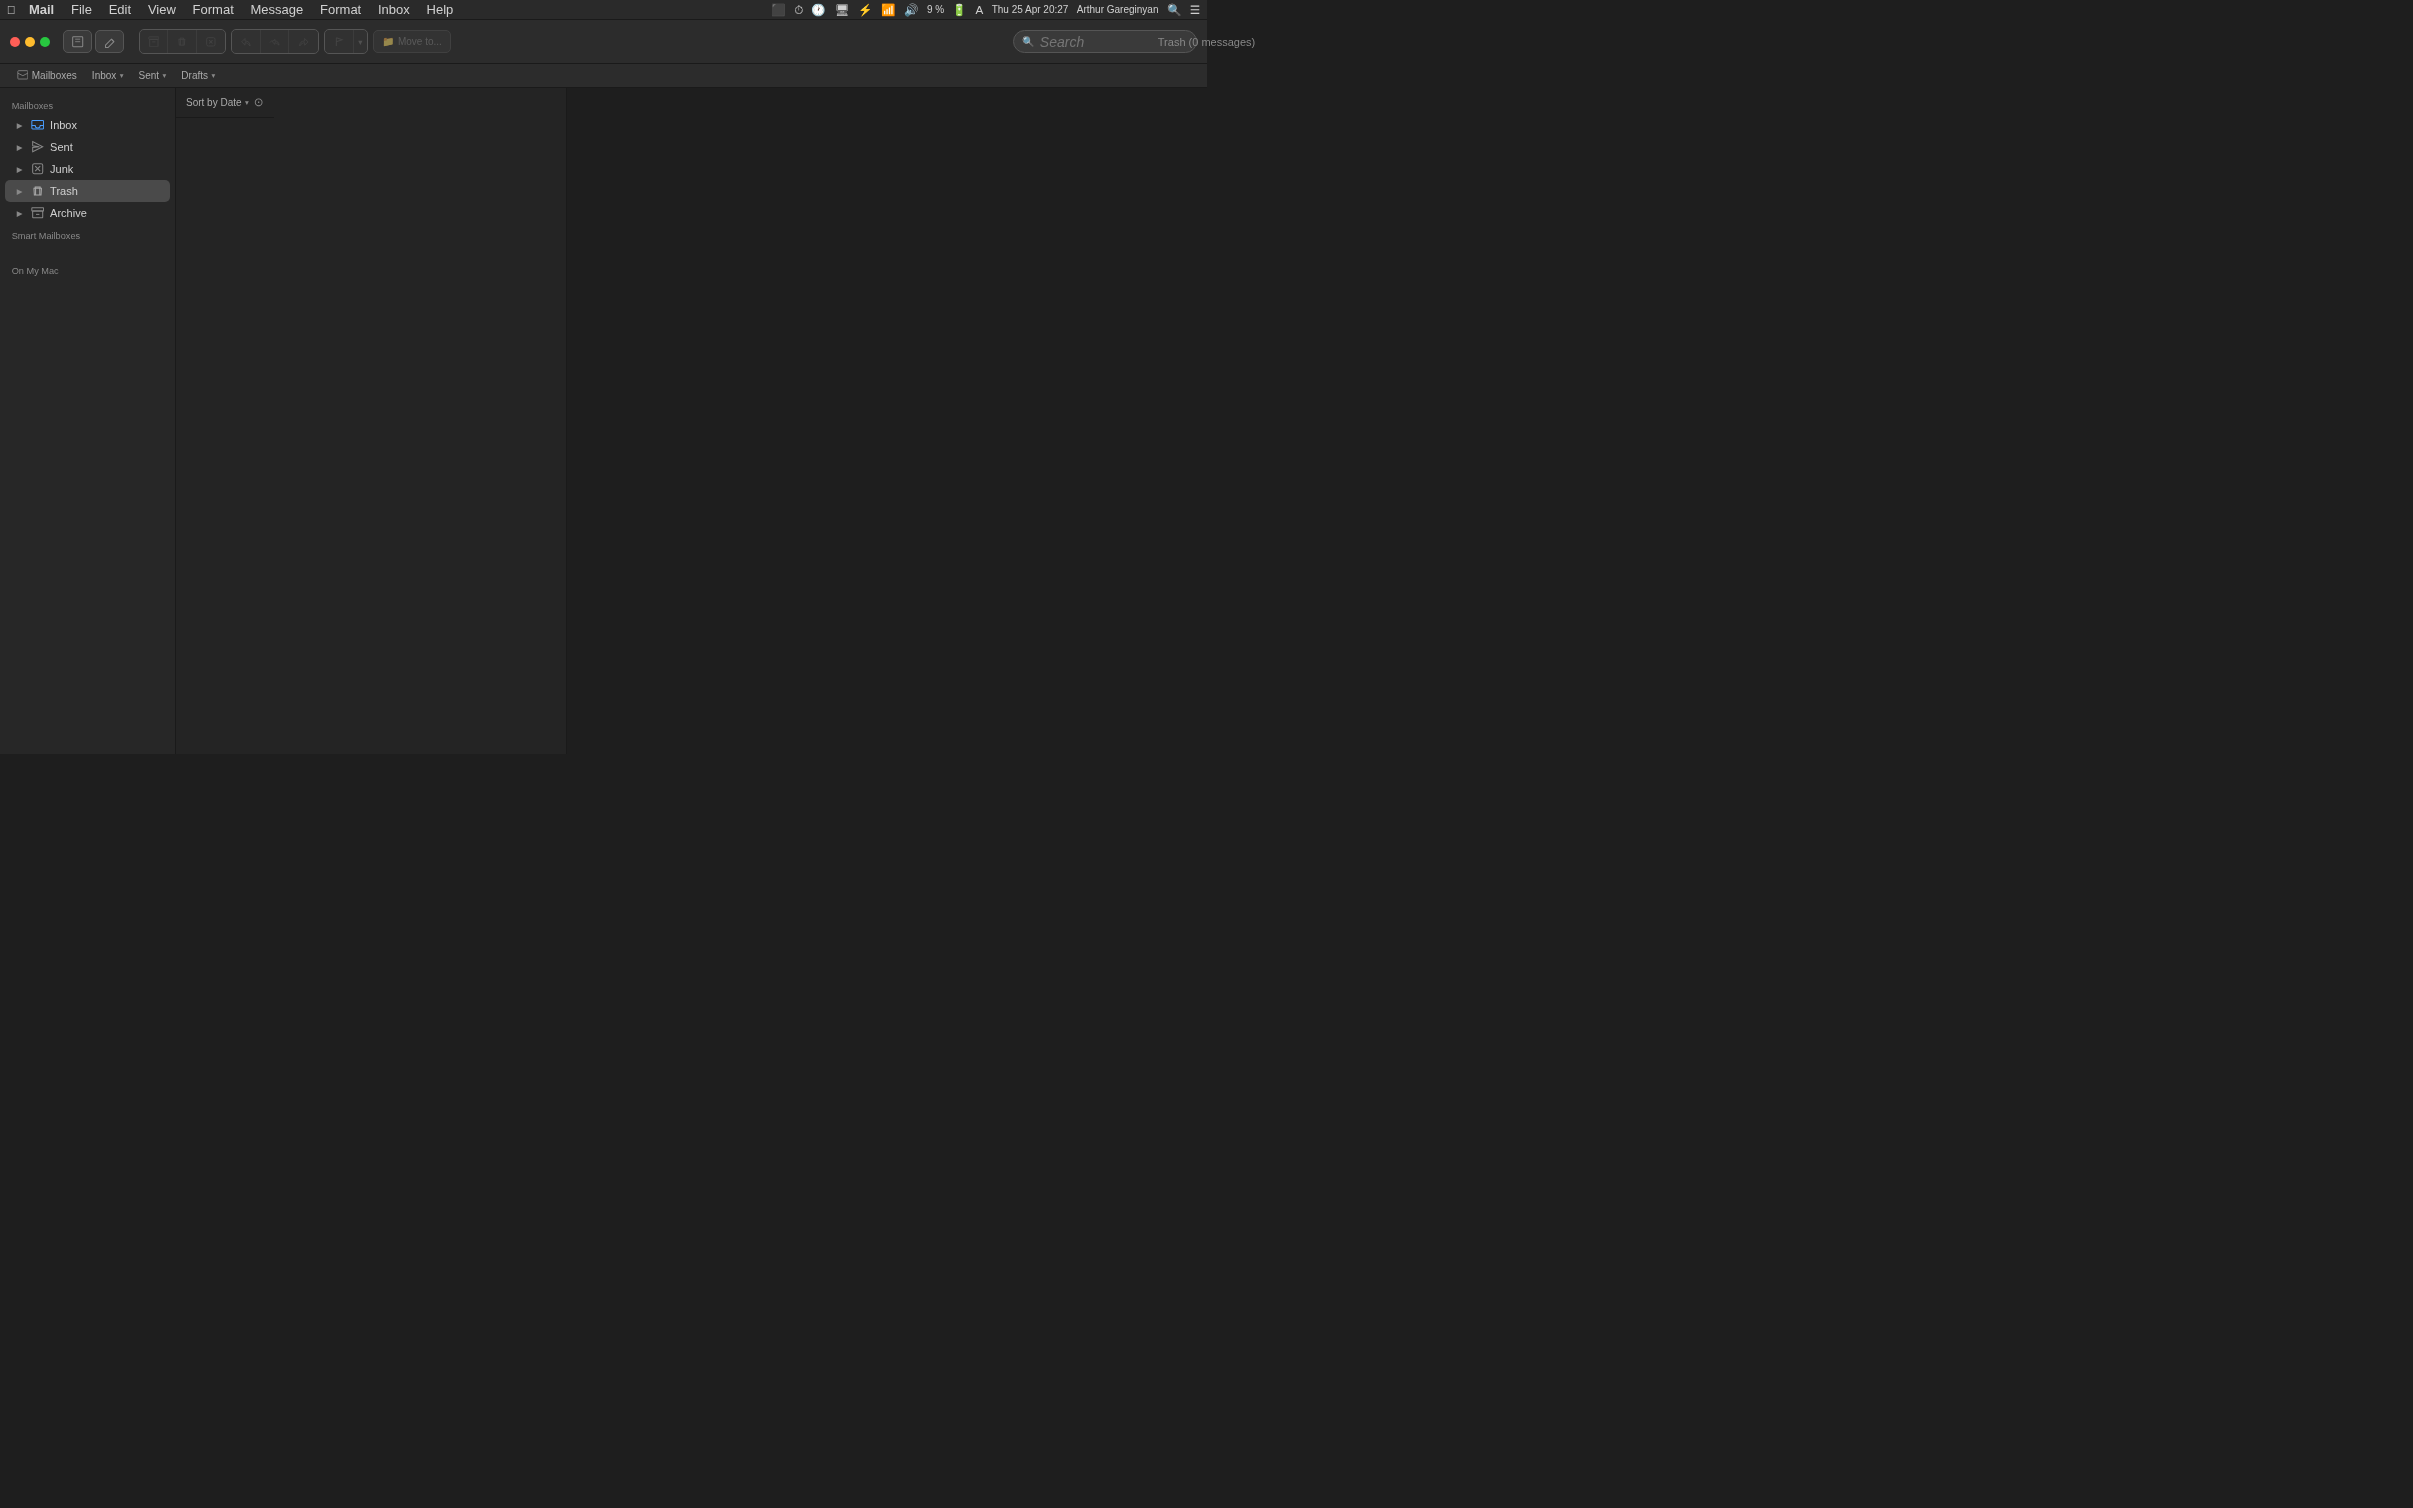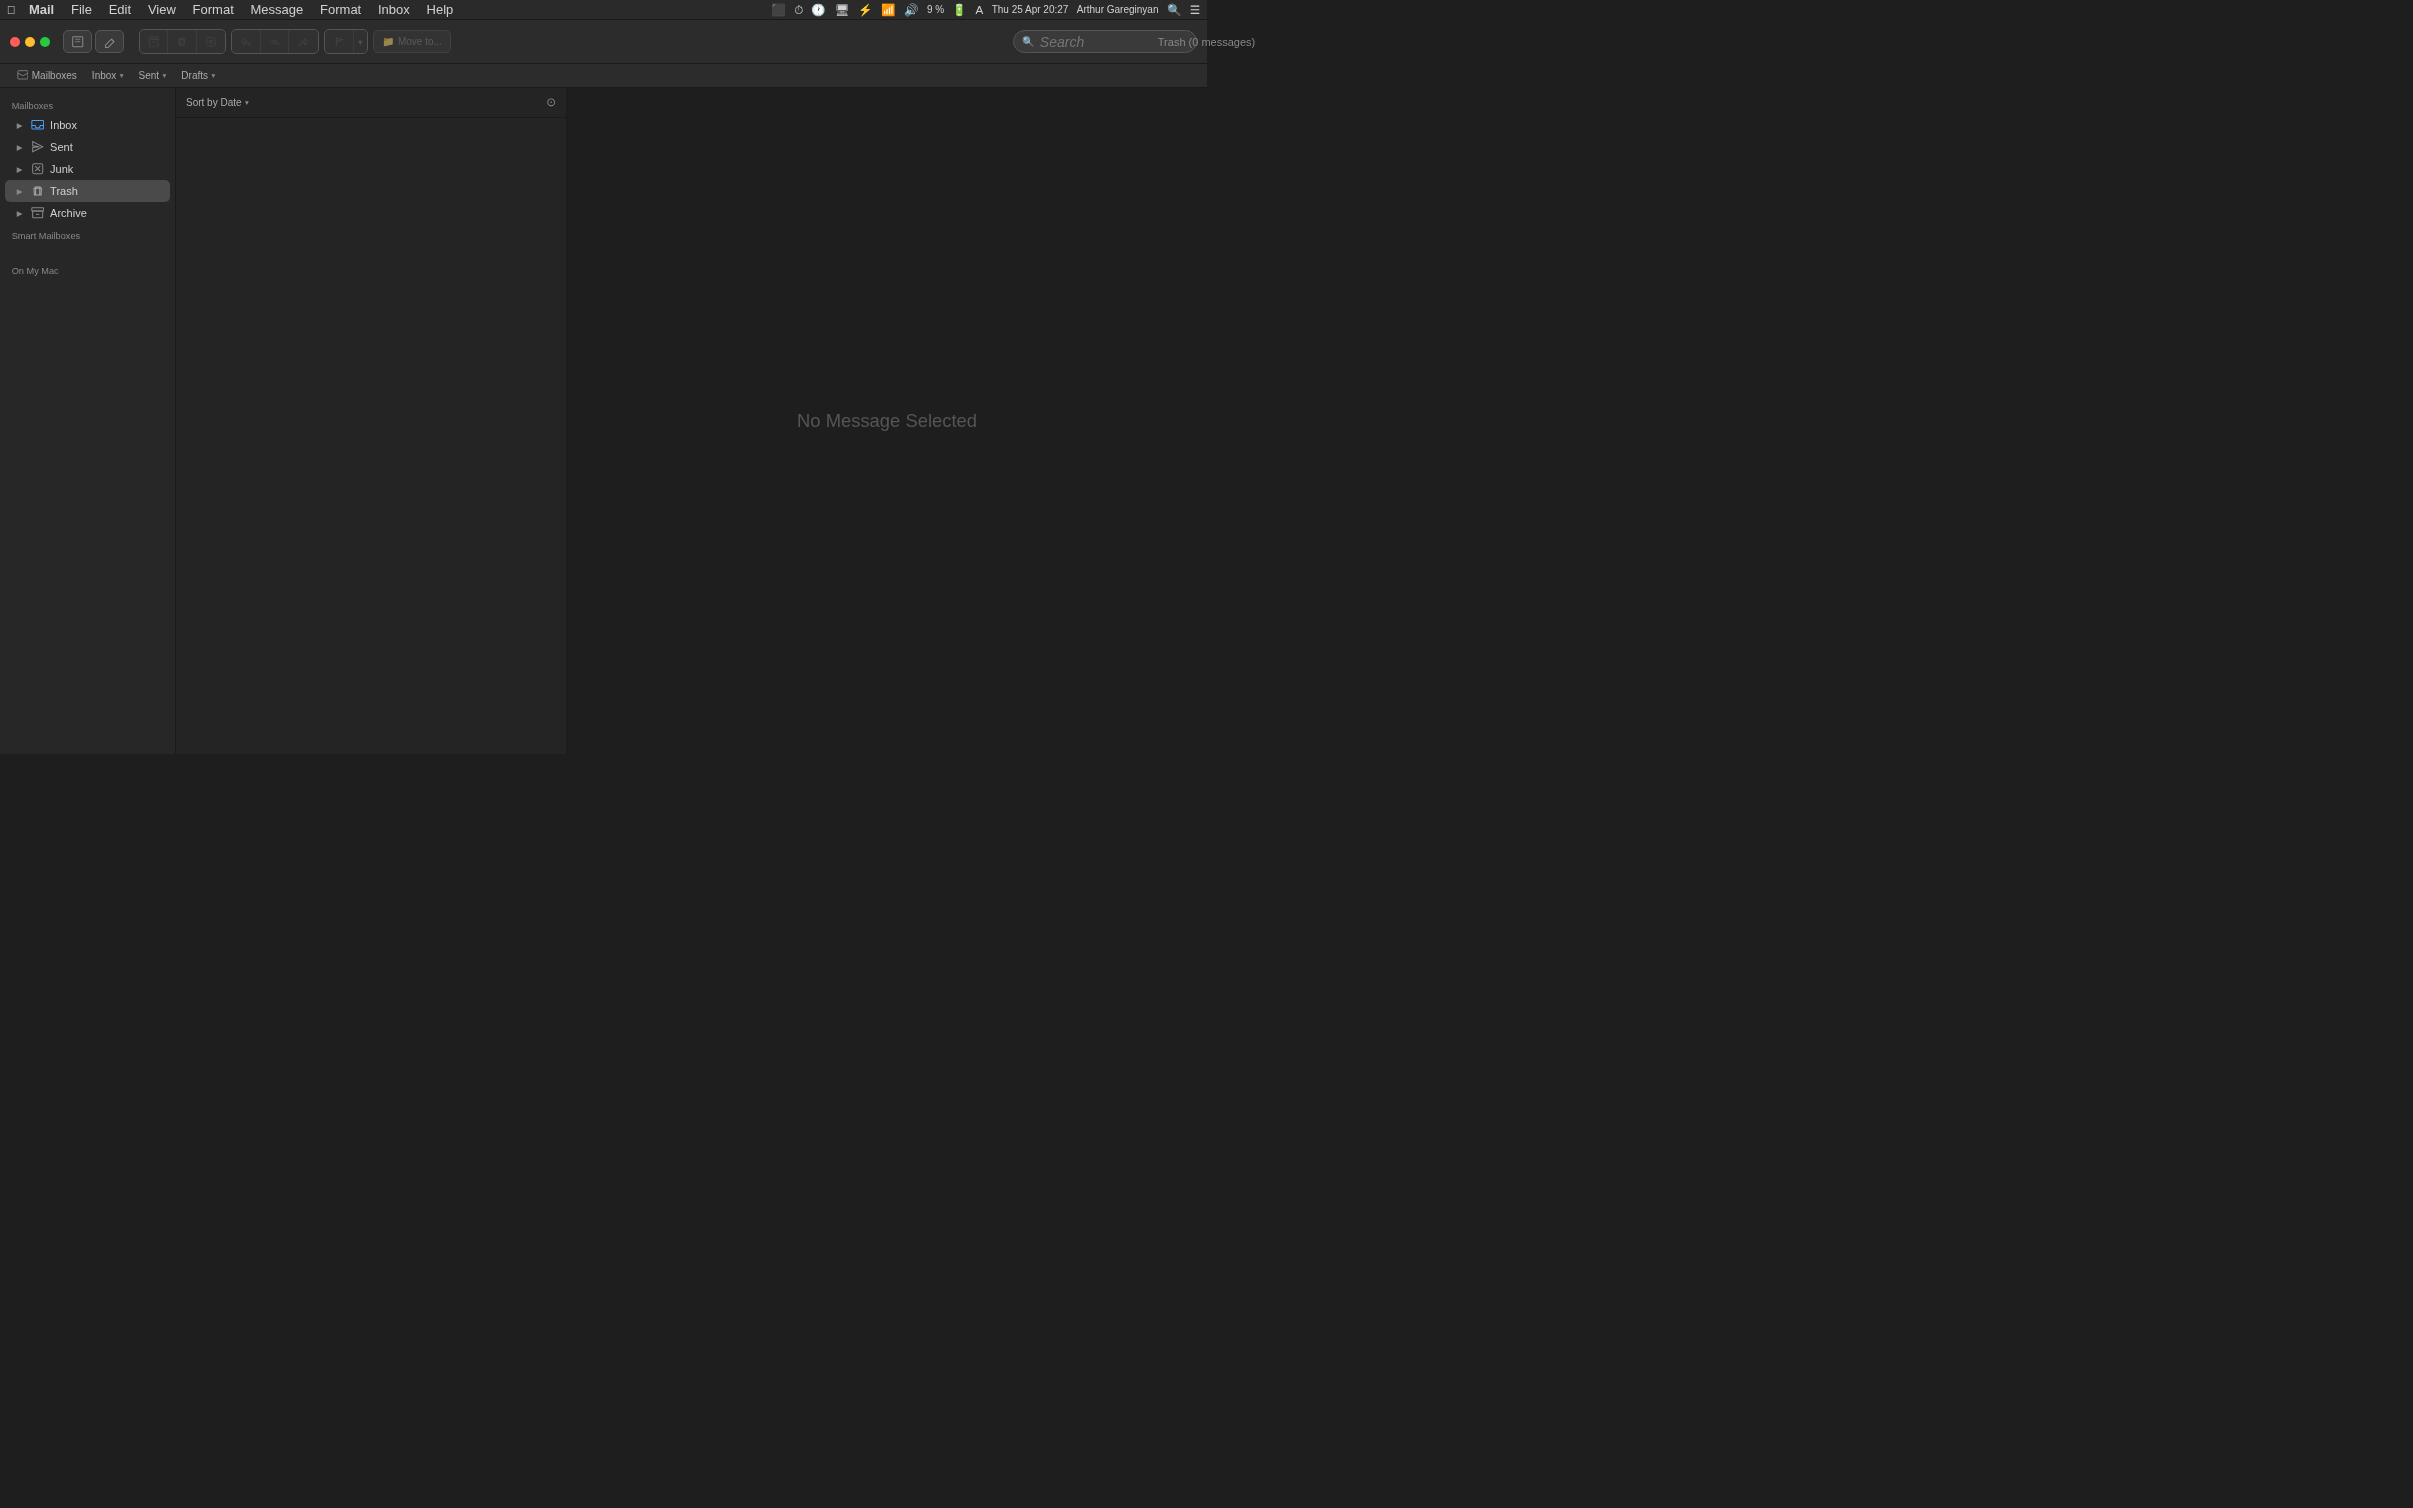--- a/index.html
+++ b/index.html
@@ -300,21 +300,21 @@
       flex: 1;
     }
 
     
     #message-list-panel {
       width: 391px;
       min-width: 391px;
       background: #242424;
       border-right: 0.8px solid #1a1a1a;
       display: flex;
-      flex-direction: column;
+      flex-direction: row;
     }
     #message-list-header {
       height: 30px;
       display: flex;
       align-items: center;
       padding: 0 10px;
       border-bottom: 0.8px solid #1a1a1a;
       gap: 5px;
     }
     .sort-btn {
@@ -569,18 +569,15 @@
         <span>Sort by Date</span>
         <span class="sort-chevron">▾</span>
       </div>
       <div class="filter-icon">⊙</div>
     </div>
     <div id="message-list-body">
       
     </div>
   </div>
 
-  <div id="message-viewer">
-    <span class="no-message-text">No Message Selected</span>
-  </div>
 
 </div>
 
 
 </body></html>

